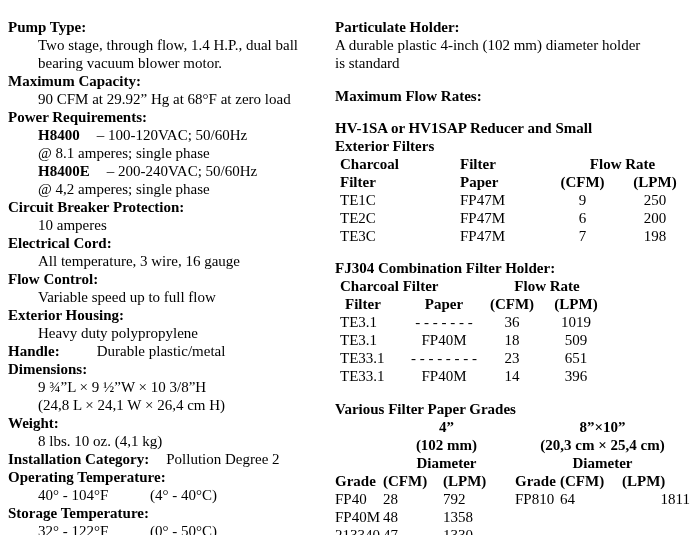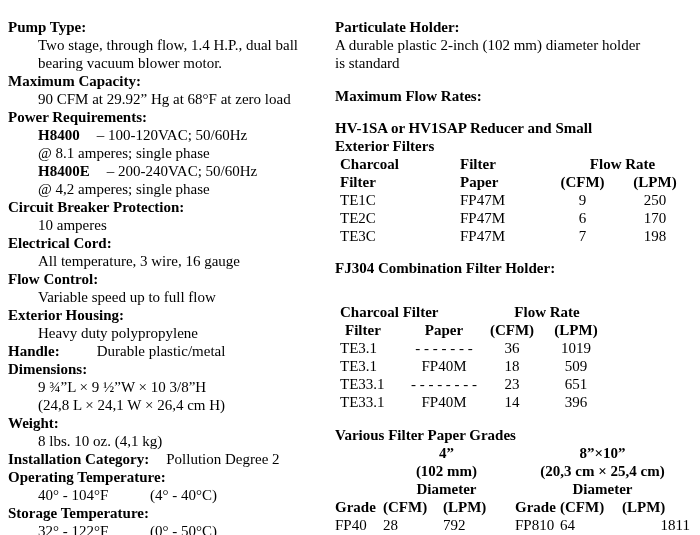--- a/index.html
+++ b/index.html
@@ -18,21 +18,21 @@
   .ind { padding-left:30px; }
   .inline-gap { margin-left:17px; }
   .handle-val { margin-left:37px; }
   .temp-f { display:inline-block; width:112px; }
   .mt-a { margin-top:15px; }
   .mt-b { margin-top:14px; }
   .mt-c { margin-top:15px; }
   .grid { display:grid; }
   .grid > div { line-height:18px; white-space:nowrap; }
   .t1 { grid-template-columns:125px 90px 65px 80px; }
-  .t2 { grid-template-columns:70px 78px 58px 70px;margin-top:26px; }
+  .t2 { grid-template-columns:70px 78px 58px 70px; }
   .t3 { grid-template-columns:48px 60px 67px 50px 62px 73px; }
   .ctr { text-align:center; }
   .rt { text-align:right; padding-right:5px; }
   .pl5 { padding-left:5px; }
   .pl10 { padding-left:10px; }
   .sp2 { grid-column:span 2; }
   .sp3 { grid-column:span 3; }
 </style>
 </head>
 <body>
@@ -90,21 +90,21 @@
     </div>
 
     <div class="line b">Storage Temperature:</div>
     <div class="line ind">
       <span class="temp-f">32° - 122°F</span><span>(0° - 50°C)</span>
     </div>
   </div>
 
   <div class="col col-right">
     <div class="line b">Particulate Holder:</div>
-    <div class="line">A durable plastic 2-inch (102 mm) diameter holder</div>
+    <div class="line">A durable plastic 4-inch (102 mm) diameter holder</div>
     <div class="line">is standard</div>
 
     <div class="line b mt-a">Maximum Flow Rates:</div>
 
     <div class="line b mt-b">HV-1SA or HV1SAP Reducer and Small</div>
     <div class="line b">Exterior Filters</div>
     <div class="grid t1">
       <div class="b pl5">Charcoal</div>
       <div class="b">Filter</div>
       <div class="b sp2 ctr">Flow Rate</div>
@@ -115,21 +115,21 @@
       <div class="b ctr">(LPM)</div>
 
       <div class="pl5">TE1C</div>
       <div>FP47M</div>
       <div class="ctr">9</div>
       <div class="ctr">250</div>
 
       <div class="pl5">TE2C</div>
       <div>FP47M</div>
       <div class="ctr">6</div>
-      <div class="ctr">170</div>
+      <div class="ctr">200</div>
 
       <div class="pl5">TE3C</div>
       <div>FP47M</div>
       <div class="ctr">7</div>
       <div class="ctr">198</div>
     </div>
 
     <div class="line b mt-b">FJ304 Combination Filter Holder:</div>
     <div class="grid t2">
       <div class="b sp2 pl5">Charcoal Filter</div>

